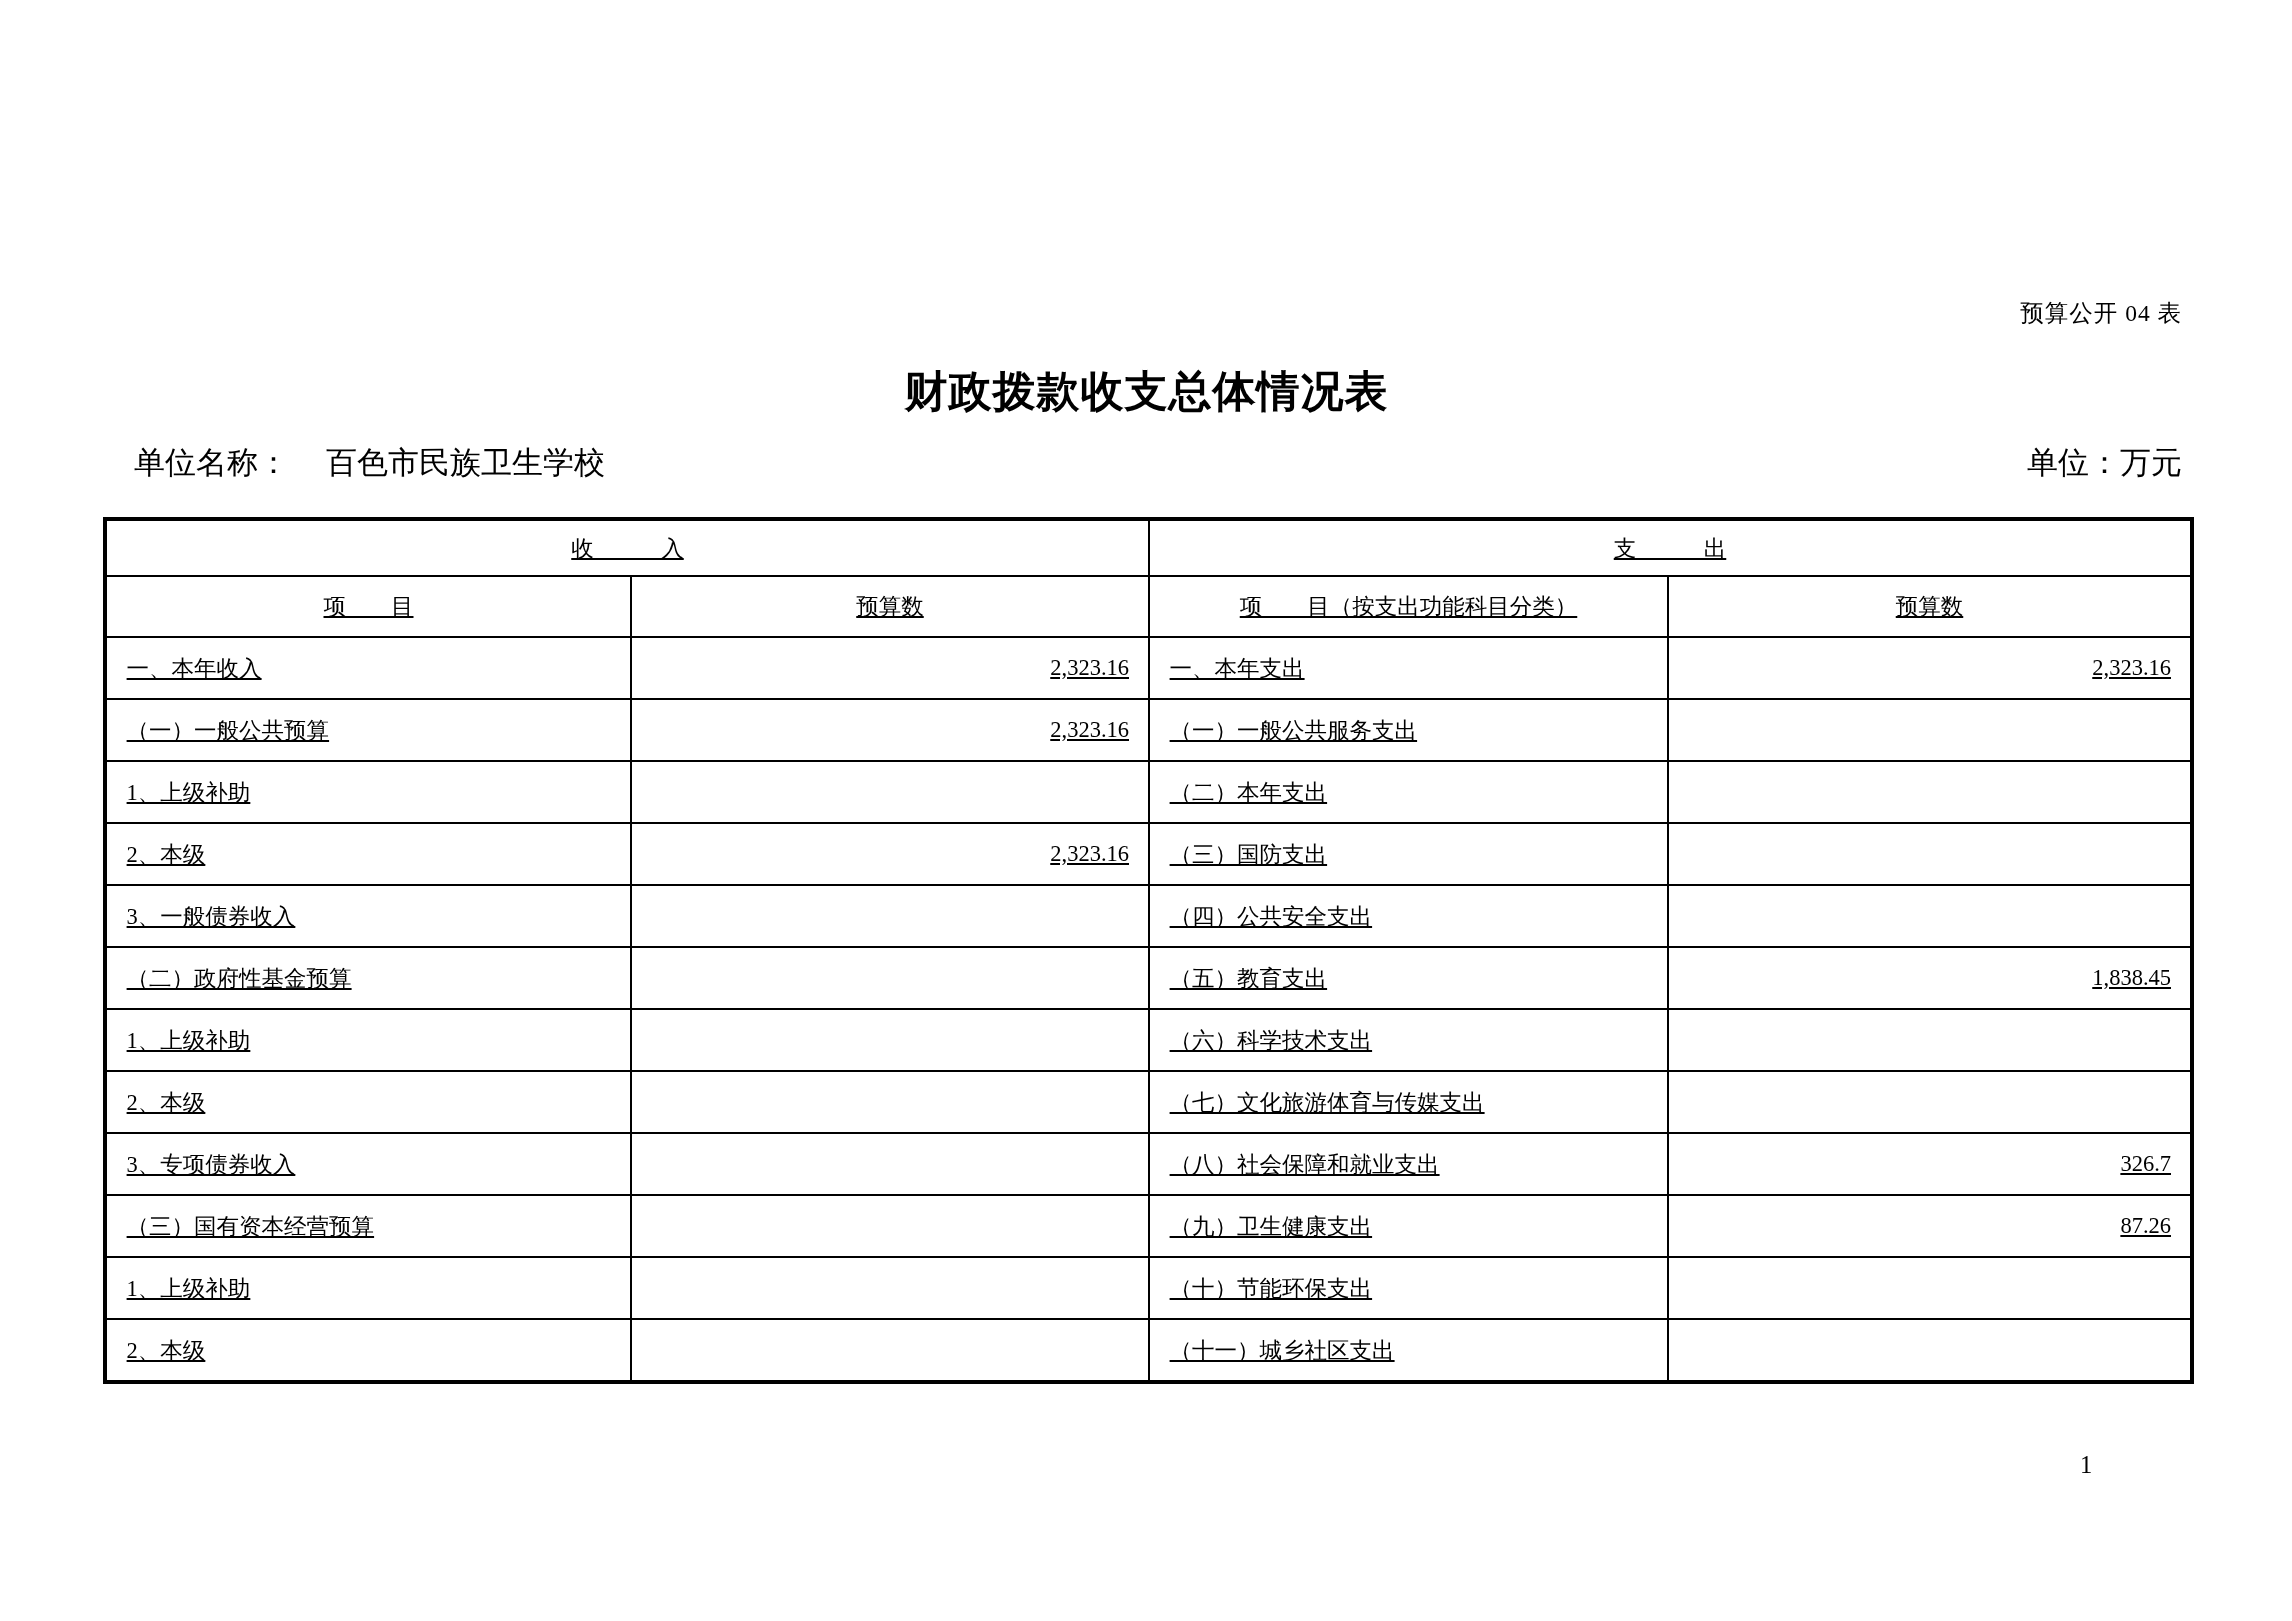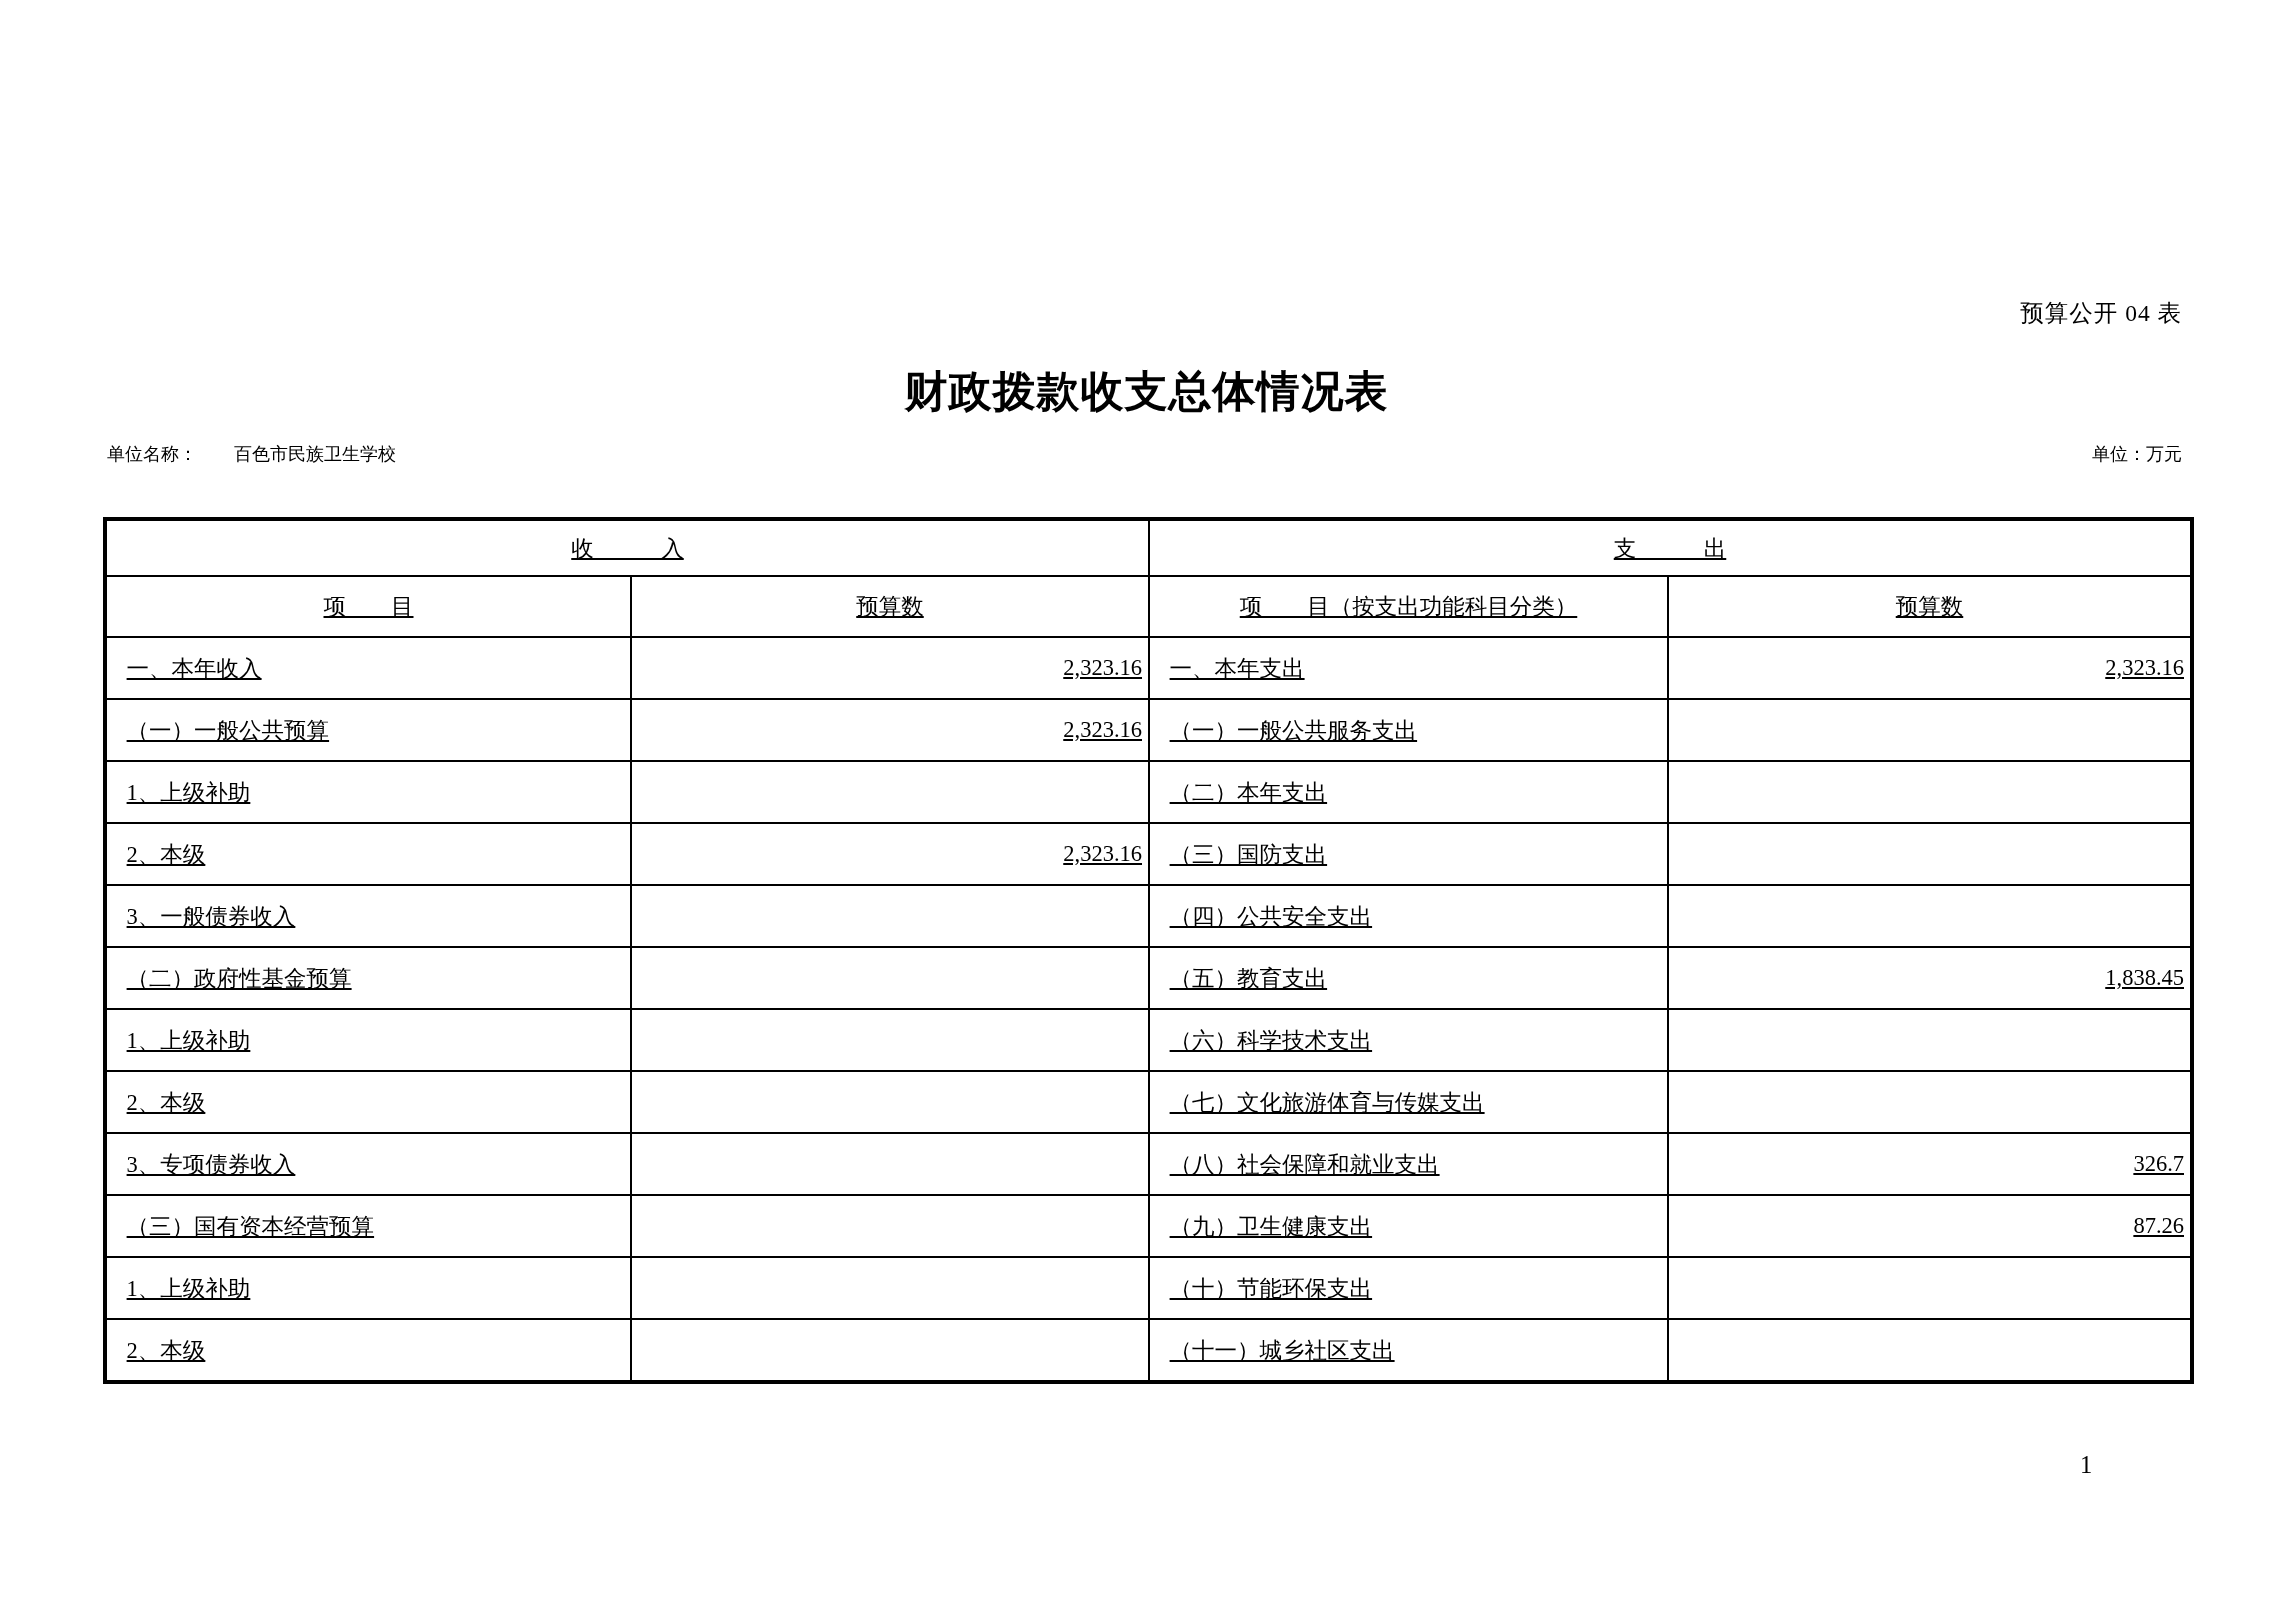--- a/index.html
+++ b/index.html
@@ -29,26 +29,26 @@
     width: 100%;
     margin: 0;
     text-align: center;
     font-size: 43px;
     font-weight: bold;
     letter-spacing: 1px;
   }
   .meta {
     position: absolute;
     top: 442px;
-    left: 107px;
+    left: 134px;
     right: 111px;
     display: flex;
     justify-content: space-between;
     align-items: flex-start;
-    font-size: 18px;
+    font-size: 31px;
   }
   .unit-name-value {
     margin-left: 37px;
   }
   table.budget-table {
     position: absolute;
     left: 103px;
     top: 517px;
     width: 2088px;
     border-collapse: collapse;
@@ -69,21 +69,21 @@
     white-space: nowrap;
     vertical-align: middle;
   }
   table.budget-table .half-split {
     border-left-width: 2.9px;
   }
   table.budget-table thead tr.section-row th { height: 54px; text-align: center; }
   table.budget-table thead tr.colhead-row th { height: 59px; text-align: center; }
   table.budget-table tbody td { height: 60px; }
   table.budget-table td.item { text-align: left; padding-left: 19.6px; margin-top: 40px; }
-  table.budget-table td.num  { text-align: right; padding-right: 6px; }
+  table.budget-table td.num  { text-align: right; padding-right: 19px; }
   .page-number {
     position: absolute;
     left: 2080px;
     top: 1451px;
     font-size: 24.5px;
   }
 </style>
 </head>
 <body>
 

